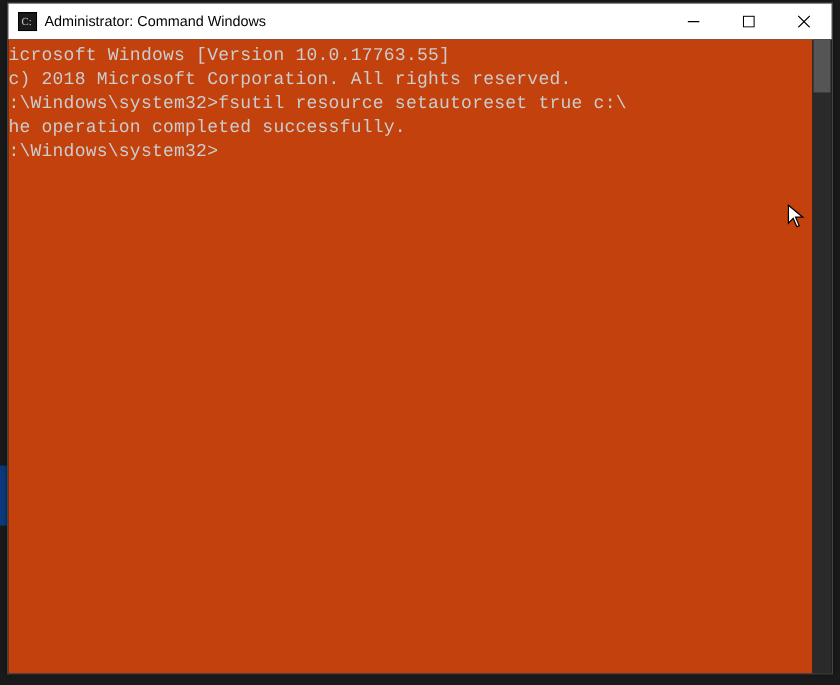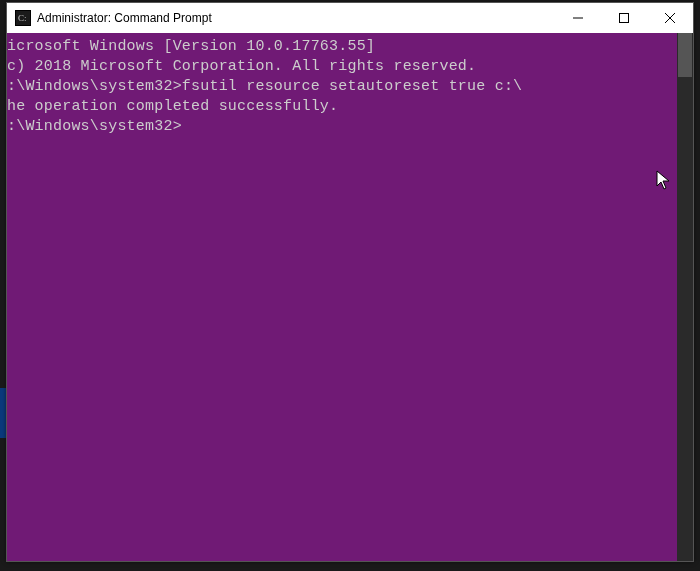--- a/index.html
+++ b/index.html
@@ -60,21 +60,21 @@
     }
     .win-btn svg { stroke: #000; fill: none; }
     .client {
       flex: 1;
       display: flex;
       background: #0c0c0c;
       position: relative;
     }
     .console {
       flex: 1;
-      background: #701a75;
+      background: #c2410c;
       color: #cccccc;
       font-family: Consolas, "Courier New", monospace;
       font-size: 15px;
       line-height: 20px;
       padding: 4px 0 0 0;
       white-space: pre;
       overflow: hidden;
       letter-spacing: 0.2px;
     }
     .scrollbar {
@@ -118,21 +118,21 @@
 <div class="window">
 
   <div class="titlebar">
     <span class="titlebar-icon">
       <svg width="16" height="16" viewBox="0 0 16 16">
         <rect x="0" y="0" width="16" height="16" fill="#000"></rect>
         <rect x="1" y="1" width="14" height="14" fill="#1a1a1a"></rect>
         <text x="3" y="11" font-size="9" fill="#ccc" font-family="Consolas">C:</text>
       </svg>
     </span>
-    <span class="titlebar-title">Administrator: Command Prompt</span>
+    <span class="titlebar-title">Administrator: Command Windows</span>
     <div class="win-controls">
       <button class="win-btn">
         <svg width="10" height="10" viewBox="0 0 10 10">
             <path d="M0 5 H10" stroke-width="1"></path>
           </svg>
       </button>
       <button class="win-btn">
         <svg width="10" height="10" viewBox="0 0 10 10">
             <rect x="0.5" y="0.5" width="9" height="9" stroke-width="1"></rect>
           </svg>

